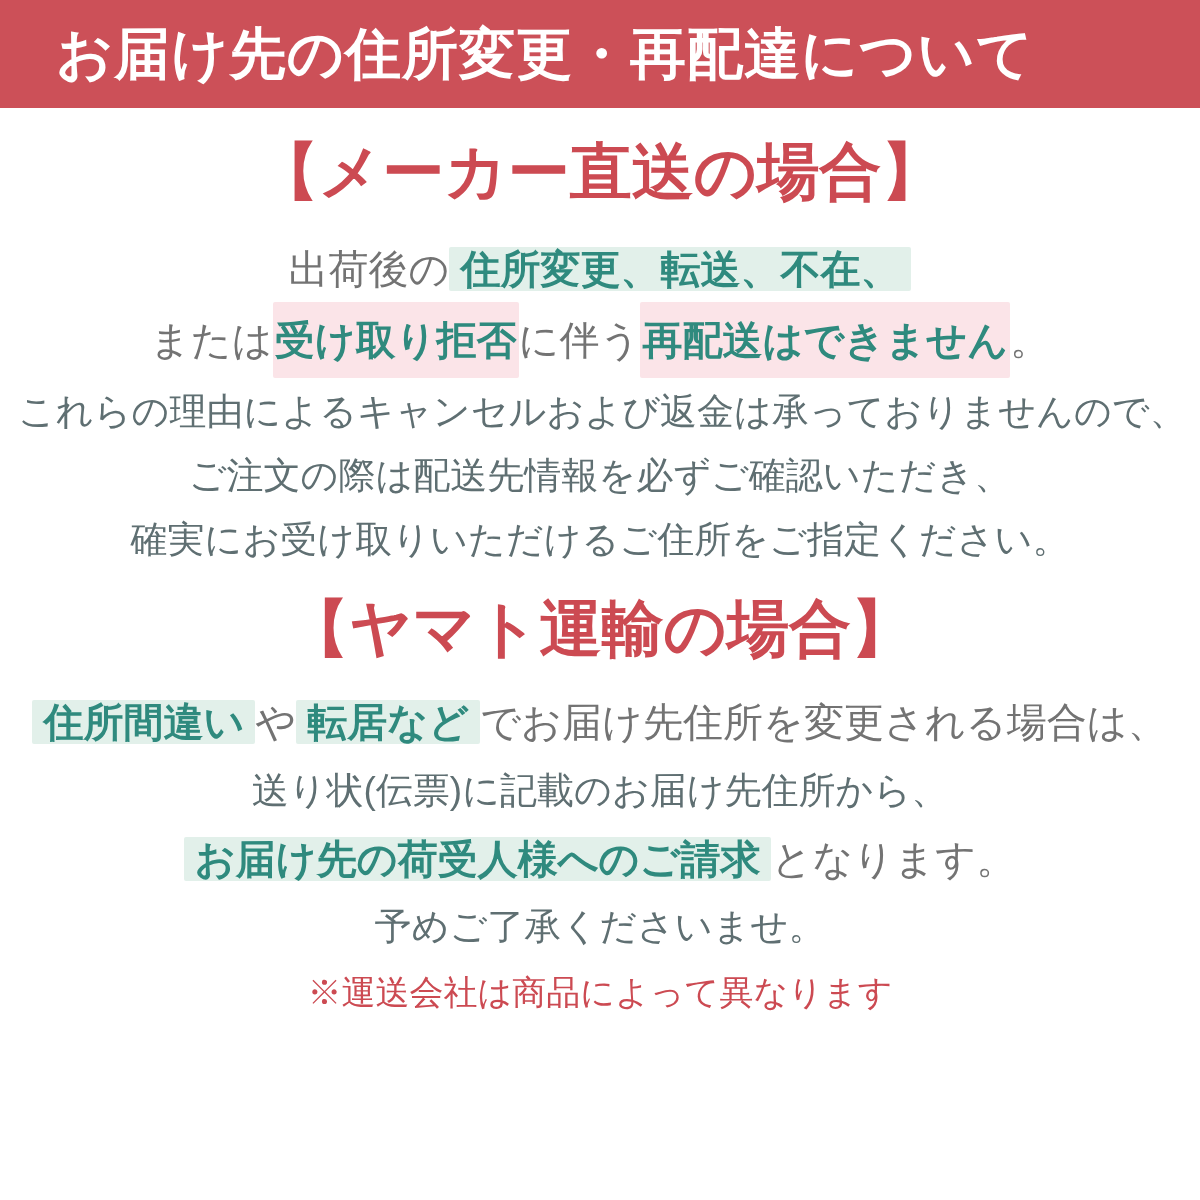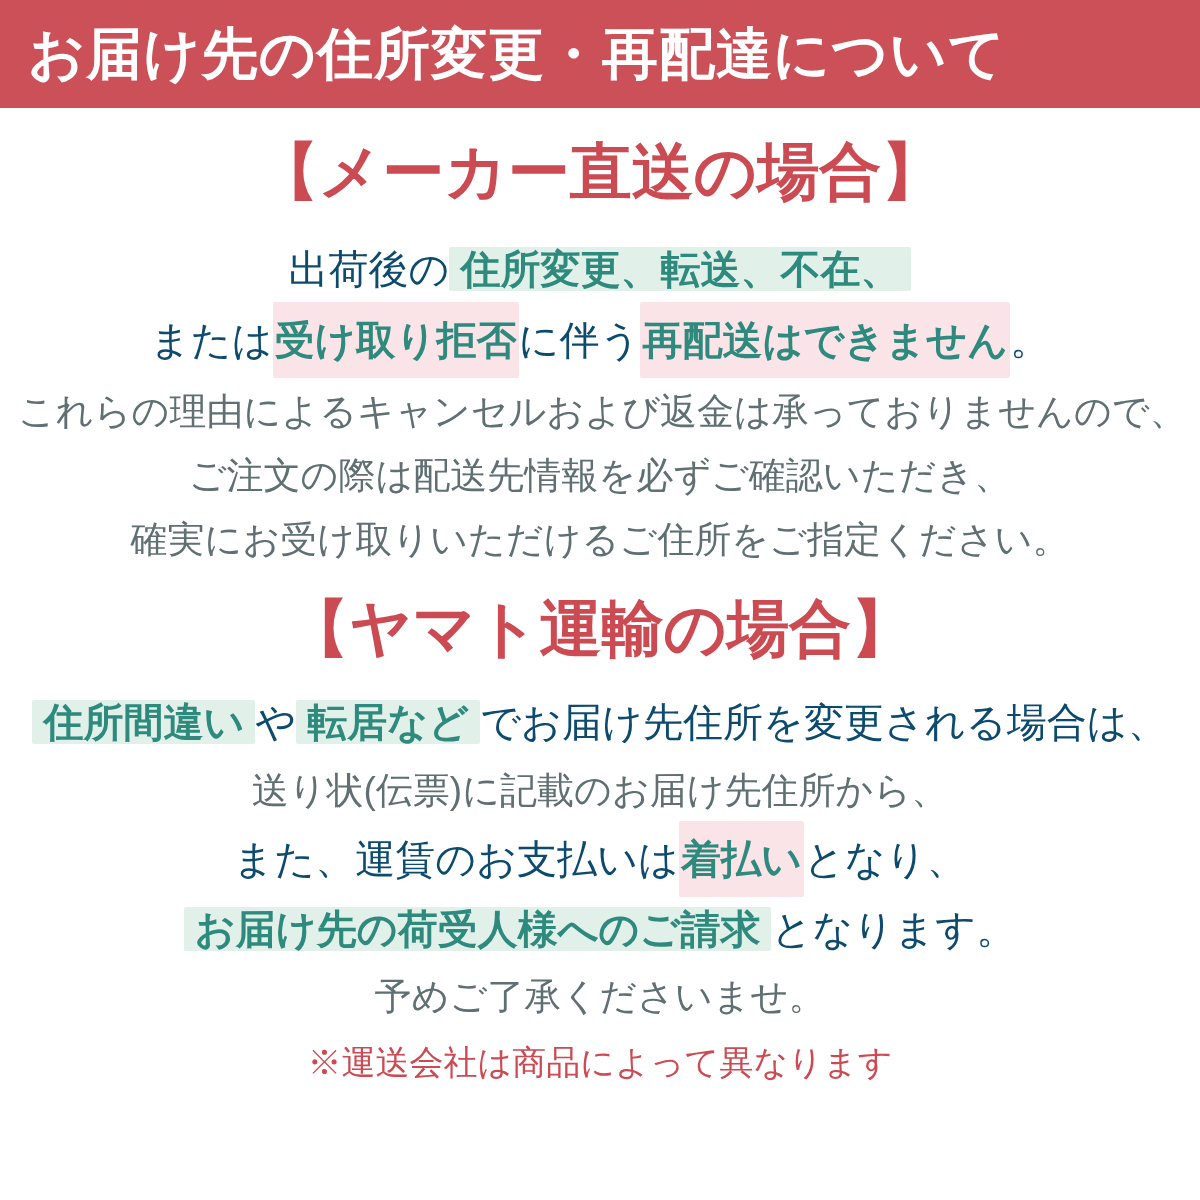--- a/index.html
+++ b/index.html
@@ -17,21 +17,21 @@
     overflow: hidden;
   }
 
   
   .header-band {
     width: 1200px;
     height: 108px;
     background: #cc5058;
     display: flex;
     align-items: center;
-    padding-left: 28px;
+    padding-left: 56px;
   }
   .header-title {
     color: #ffffff;
     font-size: 56px;
     font-weight: bold;
     letter-spacing: 1px;
     line-height: 1;
     white-space: nowrap;
   }
 
@@ -74,21 +74,21 @@
     padding: 0 11px;
     border-radius: 2px;
   }
   .hl-green-pink {
     color: #2f8a7e;
     font-weight: bold;
     background: #fbe4e8;
     padding: 16px 2px;
     border-radius: 2px;
   }
-  .plain-grey { color: #0c4a6e; }
+  .plain-grey { color: #737373; }
 
   .block-1 { margin-top: 34px; }
   .block-1 .line + .line { margin-top: 12px; }
   .block-2 { margin-top: 16px; }
   .block-2 .line + .line { margin-top: 10px; }
   .block-3 { margin-top: 30px; }
   .block-3 .line + .line { margin-top: 12px; }
   .block-4 { margin-top: 14px; }
 </style>
 </head>
@@ -120,23 +120,20 @@
     </div>
 
     <div class="section-heading" id="sec2-heading">【ヤマト運輸の場合】</div>
 
     <div class="block-3">
       <div class="line">
         <span class="hl-green">住所間違い</span><span class="plain-grey">や</span><span class="hl-green">転居など</span><span class="plain-grey">でお届け先住所を変更される場合は、</span>
       </div>
       <div class="line small">送り状(伝票)に記載のお届け先住所から、</div>
       <div class="line">
-        <span class="plain-grey">また、運賃のお支払いは</span><span class="hl-green-pink">着払い</span><span class="plain-grey">となり、</span>
-      </div>
-      <div class="line">
         <span class="hl-green">お届け先の荷受人様へのご請求</span><span class="plain-grey">となります。</span>
       </div>
       <div class="line small">予めご了承くださいませ。</div>
     </div>
 
     <div class="block-4">
       <div class="line tiny-note">※運送会社は商品によって異なります</div>
     </div>
 
   </div>

